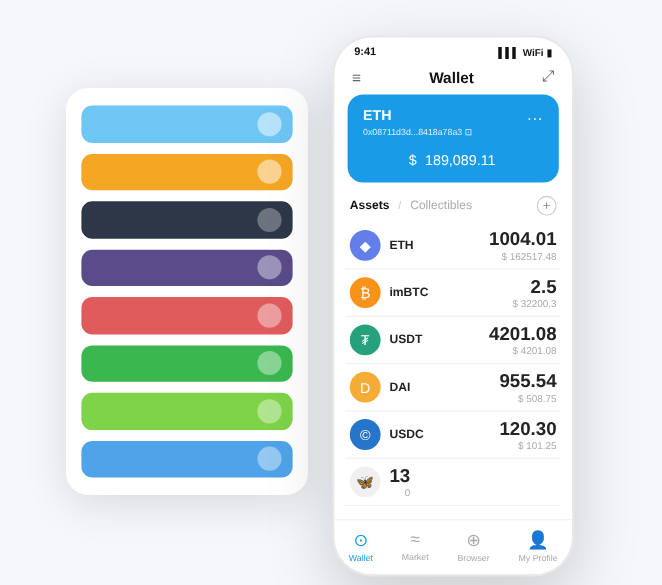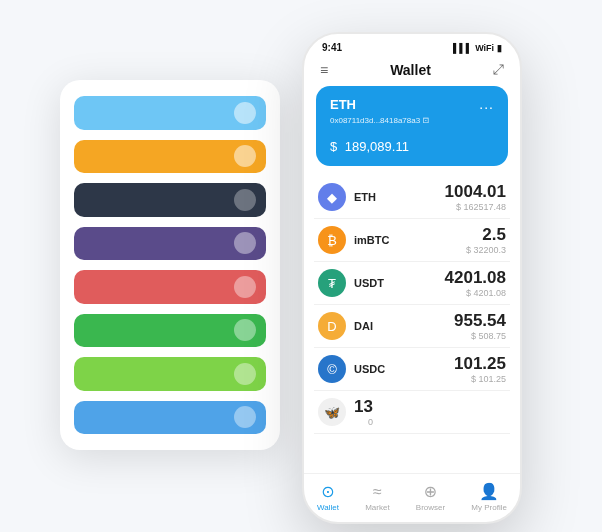--- a/index.html
+++ b/index.html
@@ -124,21 +124,21 @@
       letter-spacing: 1px;
     }
     .eth-card-address {
       font-size: 8px;
       opacity: 0.85;
       margin-bottom: 8px;
     }
     .eth-card-balance {
       font-size: 20px;
       font-weight: 700;
-      text-align: left;
+      text-align: center;
     }
     .eth-card-balance span {
       font-size: 13px;
       font-weight: 400;
       margin-right: 2px;
     }
 
     
     .assets-header {
       display: flex;
@@ -304,20 +304,28 @@
     </div>
     <div class="eth-card-address">
       <span>0x08711d3d...8418a78a3</span>
       <span> ⊡</span>
     </div>
     <div class="eth-card-balance">
       <span>$</span> <span>189,089.11</span>
     </div>
   </div>
 
+  <div class="assets-header">
+    <div class="assets-tabs">
+      <span class="assets-tab-active">Assets</span>
+      <span class="assets-tab-divider">/</span>
+      <span class="assets-tab-inactive">Collectibles</span>
+    </div>
+    <div class="assets-add">+</div>
+  </div>
 
   <div class="asset-list">
 
   <div class="asset-row">
         <div class="asset-icon" style="background: rgb(98, 126, 234); color: white;">◆</div>
         <div class="asset-name">ETH</div>
         <div class="asset-amount">
           <div class="asset-amount-main">1004.01</div>
           <div class="asset-amount-usd">$ 162517.48</div>
         </div>
@@ -343,21 +351,21 @@
         <div class="asset-name">DAI</div>
         <div class="asset-amount">
           <div class="asset-amount-main">955.54</div>
           <div class="asset-amount-usd">$ 508.75</div>
         </div>
       </div>
       <div class="asset-row">
         <div class="asset-icon" style="background: rgb(39, 117, 202); color: white;">©</div>
         <div class="asset-name">USDC</div>
         <div class="asset-amount">
-          <div class="asset-amount-main">101.25</div>
+          <div class="asset-amount-main">120.30</div>
           <div class="asset-amount-usd">$ 101.25</div>
         </div>
       </div>
       <div class="asset-row">
         <div class="asset-icon" style="background: rgb(240, 240, 240); color: black;">🦋</div>
         <div class="asset-amount">
           <div class="asset-amount-main">13</div>
           <div class="asset-amount-usd">0</div>
         </div>
       </div>

